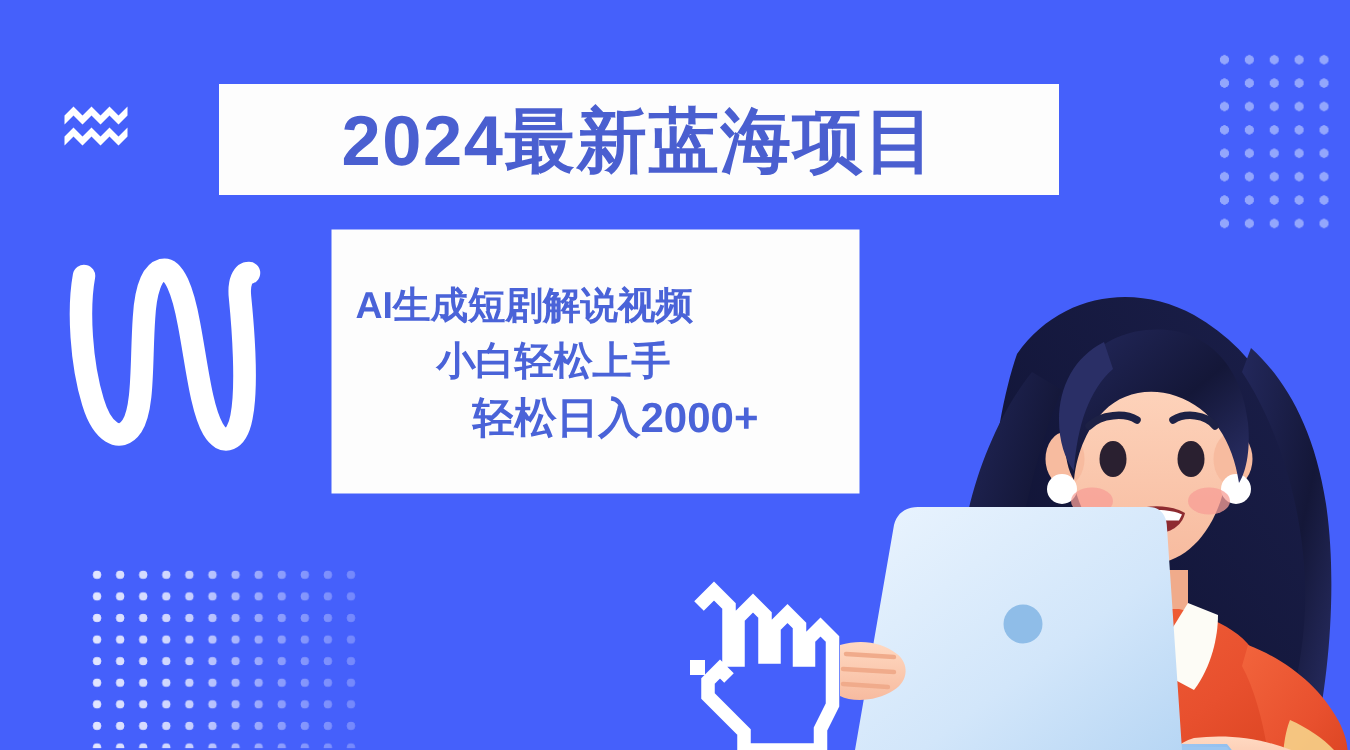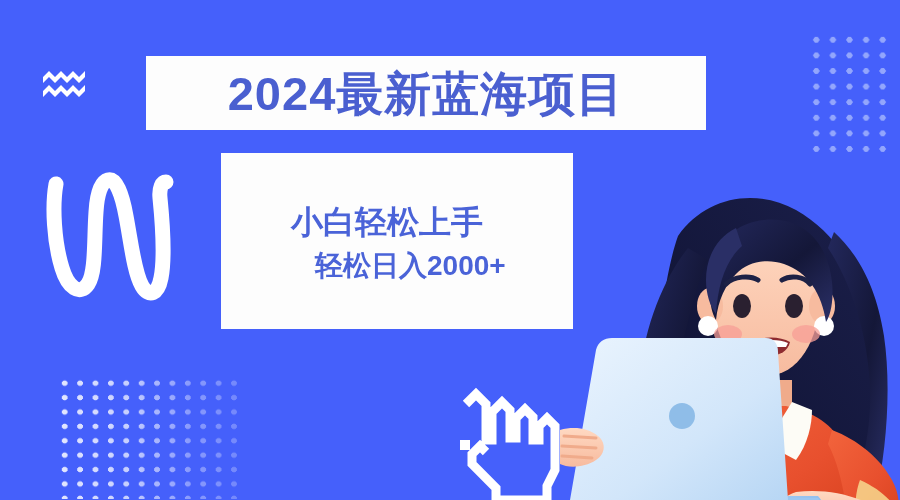--- a/index.html
+++ b/index.html
@@ -66,21 +66,21 @@
   .sub-line {
     font-family:"Liberation Sans", sans-serif;
     color:#4a63d8;
     font-weight:700;
     font-size:26px;
     line-height:1.42;
     white-space:nowrap;
   }
   .sub-line.l0 { font-size:25px; text-align:left;   padding-left:2px; }
   .sub-line.l1 { font-size:26px; text-align:left;   padding-left:22px; letter-spacing:2px; }
-  .sub-line.l2 { font-size:32px; text-align:left;   padding-left:56px; }
+  .sub-line.l2 { font-size:26px; text-align:left;   padding-left:56px; }
   .sub-line.l3 { font-size:28px; text-align:left;   padding-left:80px; }
 
   
   #cursor-hand { position:absolute; left:452px; top:358px; width:114px; height:132px; }
 
   
   #illustration { position:absolute; left:560px; top:120px; width:340px; height:380px; }
 </style>
 </head>
 <body>
@@ -98,20 +98,21 @@
 
   <svg id="w-mark" viewBox="0 0 136 152">
     <path d="M18 24 C14 46 16 82 24 108 C30 128 42 136 50 124 C58 112 56 80 58 52 C59 34 63 22 70 20 C78 18 84 34 88 56 C93 82 96 112 104 126 C111 138 120 134 123 118 C127 98 124 58 122 38 C121 28 124 22 128 22" fill="none" stroke="#ffffff" stroke-width="15" stroke-linecap="round" stroke-linejoin="round"></path>
   </svg>
 
   <div id="title-card">
     <div id="title-text">2024最新蓝海项目</div>
   </div>
 
   <div id="subtitle-card">
+    <div class="sub-line l0">AI生成短剧解说视频</div>
     <div class="sub-line l2">小白轻松上手</div>
     <div class="sub-line l3">轻松日入2000+</div>
   </div>
 
   <svg id="cursor-hand" viewBox="0 0 114 132">
     <g fill="none" stroke="#ffffff" stroke-width="9" stroke-linejoin="miter" stroke-linecap="butt">
       <path d="M14 22 L24 12 L34 22 L34 58 L40 58 L40 30 L50 20 L58 28 L58 56 L64 56 L64 36 L73 27 L81 35 L81 58 L87 58 L87 44 L95 36 L103 44 L103 88 L95 104 L95 118 L44 118 L44 106 L20 82 L20 72 L28 64 L34 70"></path>
     </g>
     <rect x="8" y="58" width="10" height="10" fill="#ffffff"></rect>
   </svg>

